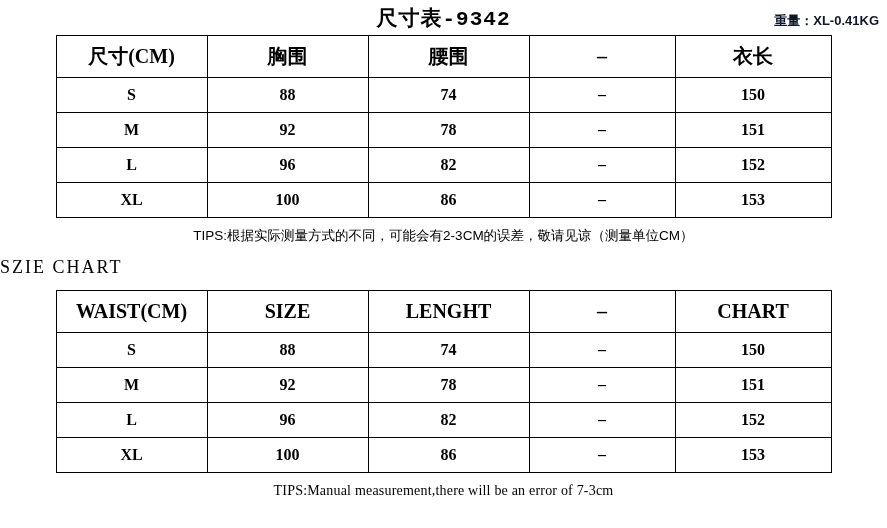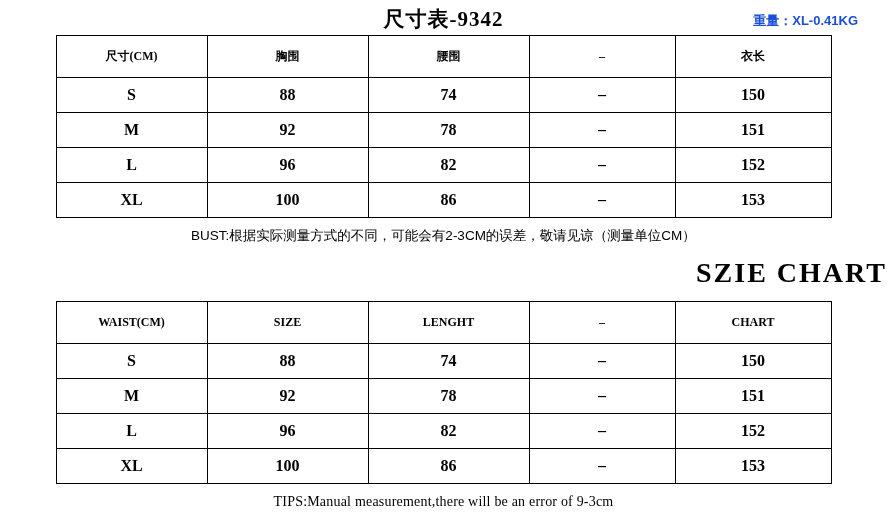--- a/index.html
+++ b/index.html
@@ -14,32 +14,32 @@
     color: #000000;
     overflow: hidden;
   }
   .page {
     position: relative;
     width: 887px;
     height: 528px;
   }
   .title-cn {
     text-align: center;
-    font-family: Liberation Serif, serif;
+    font-family: Liberation Mono, monospace;
     font-weight: bold;
     font-size: 21px;
     letter-spacing: 1px;
     padding-top: 6px;
     line-height: 1.3;
   }
   .weight-note {
     position: absolute;
-    right: 29px;
+    right: 8px;
     top: 12px;
-    color: #1d4ed8;
+    color: #0f172a;
     font-family: "Liberation Sans", sans-serif;
     font-weight: bold;
     font-size: 13px;
     white-space: nowrap;
   }
   table.size-table {
     border-collapse: collapse;
     table-layout: fixed;
     width: 770px;
     margin: 0 auto;
@@ -50,42 +50,42 @@
     text-align: center;
     vertical-align: middle;
     font-family: "Liberation Serif", serif;
     font-weight: bold;
     font-size: 16px;
     height: 34px;
     line-height: 34px;
     padding: 0;
   }
   table.size-table tr.head-row td {
-    font-size: 12px;
+    font-size: 20px;
     height: 41px;
     line-height: 41px;
   }
   table.size-table td.c0 { width: 150px; }
   table.size-table td.c1 { width: 160px; }
   table.size-table td.c2 { width: 160px; }
   table.size-table td.c3 { width: 145px; }
   table.size-table td.c4 { width: 155px; }
   .tips-cn {
     text-align: center;
     font-family: "Liberation Sans", sans-serif;
     font-size: 13.5px;
     padding-top: 9px;
     padding-bottom: 2px;
     letter-spacing: 0px;
   }
   .title-en {
-    text-align: right;
+    text-align: left;
     font-family: "Liberation Serif", serif;
-    font-weight: bold;
-    font-size: 28px;
+    font-weight: normal;
+    font-size: 18px;
     letter-spacing: 2px;
     padding-top: 10px;
     padding-bottom: 12px;
   }
   .tips-en {
     text-align: center;
     font-family: "Liberation Serif", serif;
     font-size: 14px;
     padding-top: 10px;
     letter-spacing: 0.2px;
@@ -138,21 +138,21 @@
         <td class="c0">XL</td>
         <td class="c1">100</td>
         <td class="c2">86</td>
         <td class="c3 dash">–</td>
         <td class="c4">153</td>
       </tr>
     </tbody>
       </table>
   </div>
 
-  <div class="tips-cn">BUST:根据实际测量方式的不同，可能会有2-3CM的误差，敬请见谅（测量单位CM）</div>
+  <div class="tips-cn">TIPS:根据实际测量方式的不同，可能会有2-3CM的误差，敬请见谅（测量单位CM）</div>
 
   <div class="title-en">SZIE CHART</div>
 
   <div>
     <table class="size-table">
       <tbody>
           <tr class="head-row">
         <td class="c0">WAIST(CM)</td>
         <td class="c1">SIZE</td>
         <td class="c2">LENGHT</td>
@@ -184,15 +184,15 @@
         <td class="c0">XL</td>
         <td class="c1">100</td>
         <td class="c2">86</td>
         <td class="c3 dash">–</td>
         <td class="c4">153</td>
       </tr>
     </tbody>
       </table>
   </div>
 
-  <div class="tips-en">TIPS:Manual measurement,there will be an error of 9-3cm</div>
+  <div class="tips-en">TIPS:Manual measurement,there will be an error of 7-3cm</div>
 
 </div>
 
 </body></html>

